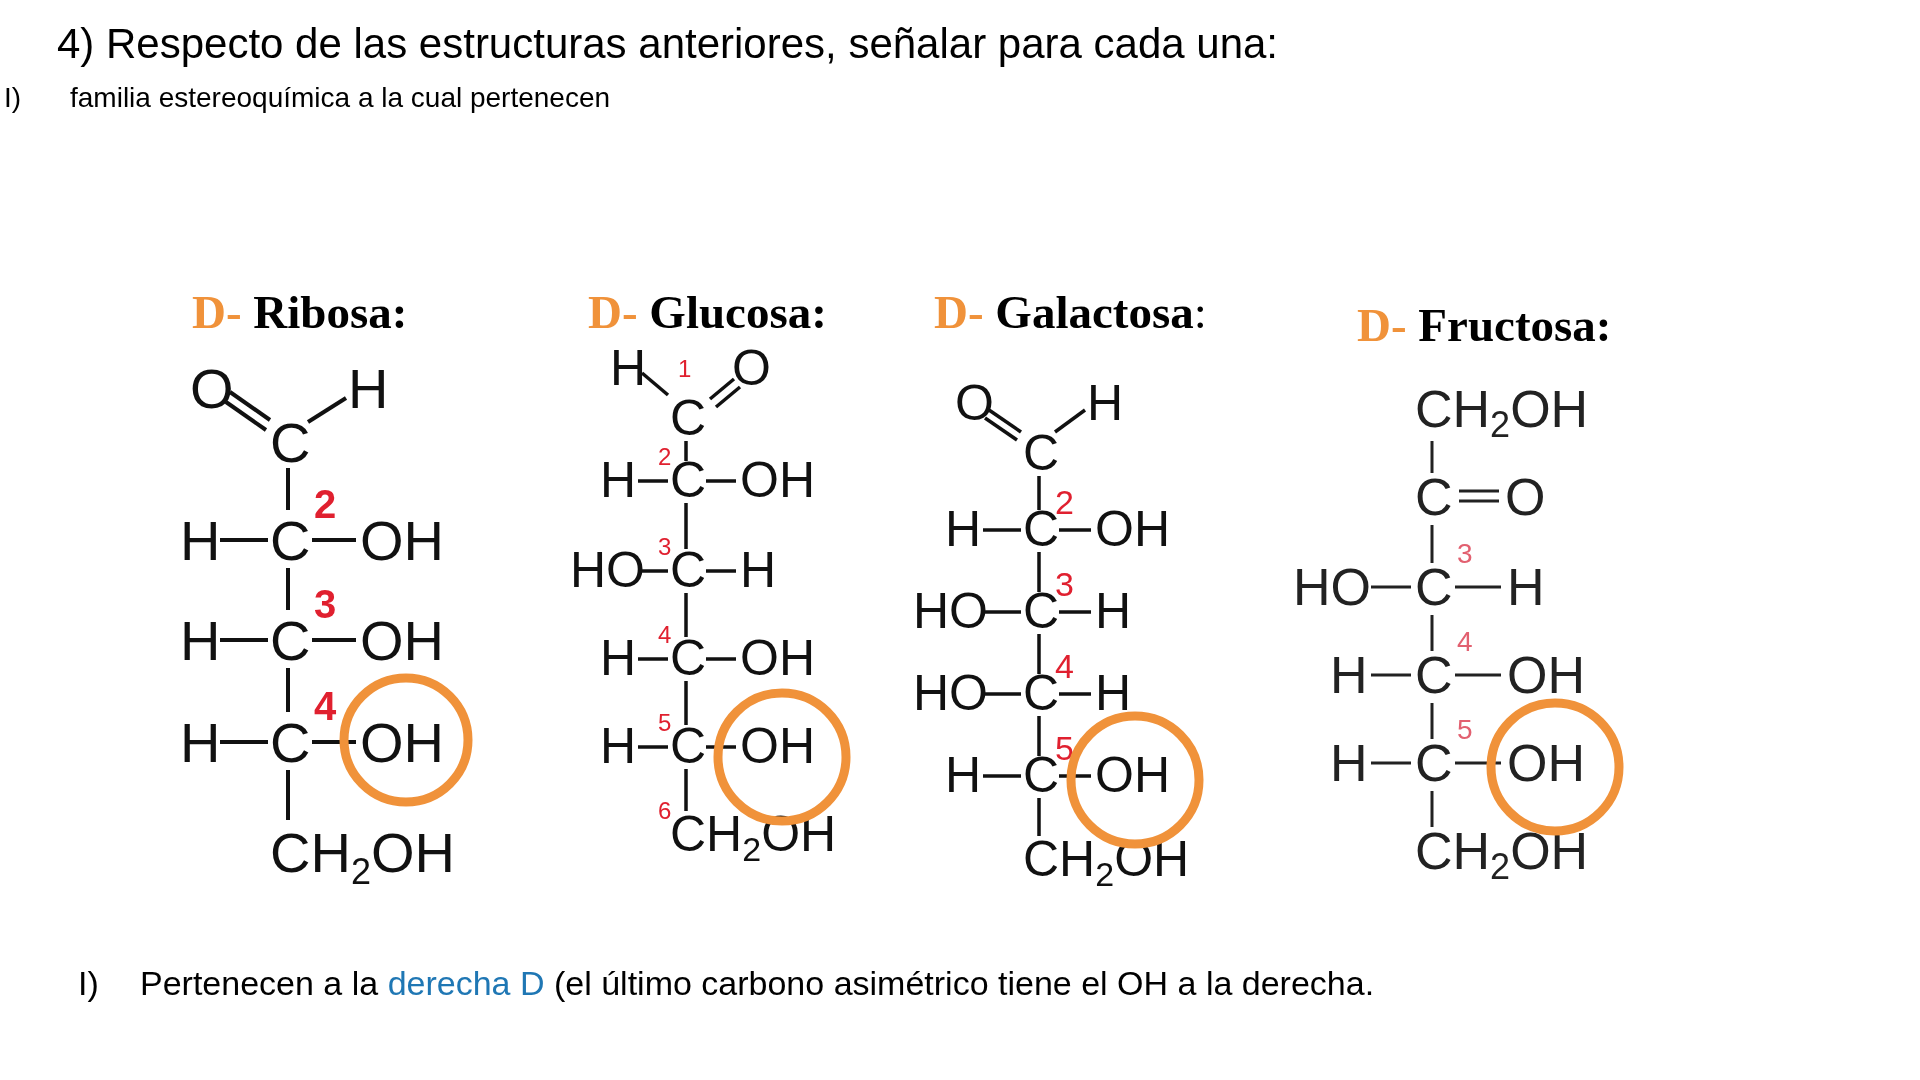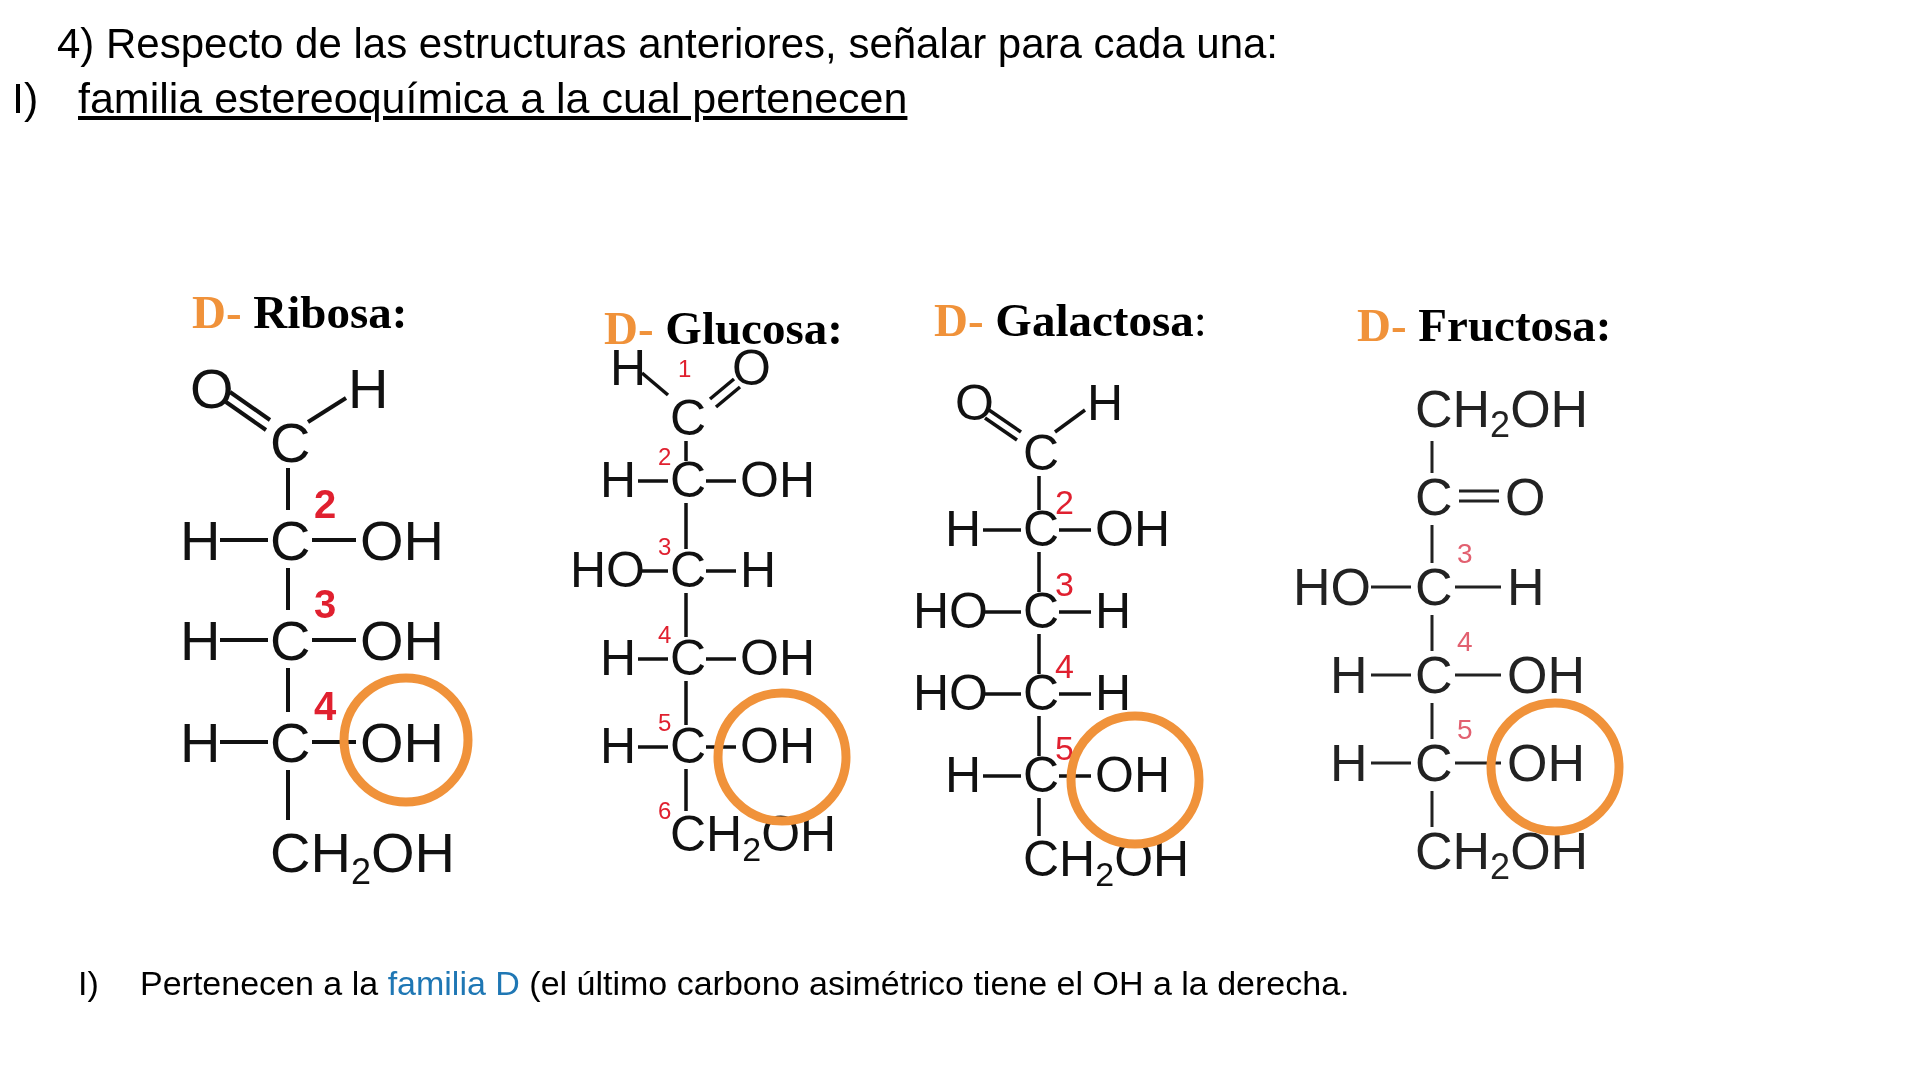--- a/index.html
+++ b/index.html
@@ -1,19 +1,19 @@
 <!DOCTYPE html>
 <html><head>
 <meta charset="utf-8">
 <style>
   html, body { margin:0; padding:0; }
   body { width:1920px; height:1080px; background:#ffffff; position:relative; overflow:hidden;
          font-family:"Liberation Sans", sans-serif; color:#000; }
   .title { position:absolute; left:57px; top:10px; font-size:42px; line-height:68px; white-space:nowrap; }
-  .subq { position:absolute; left:12px; top:78px; font-size:43px; line-height:40px; white-space:nowrap;text-decoration:underline; }
+  .subq { position:absolute; left:4px; top:78px; font-size:28px; line-height:40px; white-space:nowrap; }
   .subq .num { display:inline-block; width:66px; }
   .mol-title { position:absolute; font-size:47px; font-weight:bold; white-space:nowrap; line-height:44px;font-family:Liberation Serif, serif; }
   .mol-title .prefix { color:#F0923A; }
   .mol-title .colon-normal { font-weight:normal; }
   .mol { position:absolute; }
   .mol svg text { font-family:"Liberation Sans", sans-serif; }
   .answer { position:absolute; left:78px; top:962px; font-size:34px; line-height:42px; white-space:nowrap; }
   .answer .num { display:inline-block; width:62px; }
   .answer .hl { color:#1F77B4; }
 </style>
@@ -22,25 +22,25 @@
 
 <div class="title">4) Respecto de las estructuras anteriores, señalar para cada una:</div>
 <div class="subq">
   <span class="num">I)</span><span>familia estereoquímica a la cual pertenecen</span>
 </div>
 
 <div class="mol-title" style="left:192px; top:290px;">
   <span class="prefix">D-</span>
   <span>Ribosa</span><span>:</span>
 </div>
-<div class="mol-title" style="left:588px; top:306px;margin-left:16px;">
+<div class="mol-title" style="left:588px; top:290px;">
   <span class="prefix">D-</span>
   <span>Glucosa</span><span>:</span>
 </div>
-<div class="mol-title" style="left:934px; top:298px;">
+<div class="mol-title" style="left:934px; top:290px;">
   <span class="prefix">D-</span>
   <span>Galactosa</span><span class="colon-normal">:</span>
 </div>
 <div class="mol-title" style="left:1357px; top:303px;text-align:center;">
   <span class="prefix">D-</span>
   <span>Fructosa</span><span>:</span>
 </div>
 
 <div class="mol" style="left:170px; top:350px;">
   <svg width="330" height="540" viewBox="0 0 330 540">
@@ -216,14 +216,14 @@
     <g font-size="28" fill="#E26070">
       <text x="182" y="198">3</text>
       <text x="182" y="286">4</text>
       <text x="182" y="374">5</text>
     </g>
     <circle cx="280" cy="402" r="64" fill="none" stroke="#F0923A" stroke-width="9"></circle>
   </svg>
 </div>
 
 <div class="answer">
-  <span class="num">I)</span><span>Pertenecen a la </span><span class="hl">familia D</span><span> (el último carbono asimétrico tiene el OH a la derecha.</span>
+  <span class="num">I)</span><span>Pertenecen a la </span><span class="hl">derecha D</span><span> (el último carbono asimétrico tiene el OH a la derecha.</span>
 </div>
 
 </body></html>

